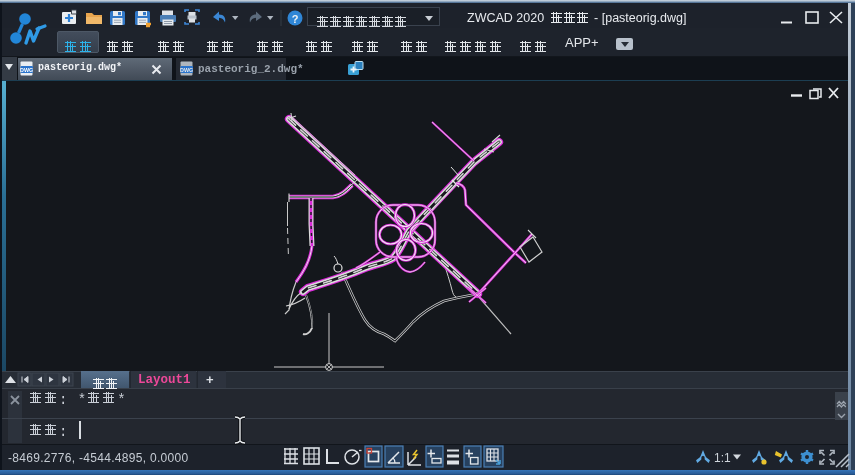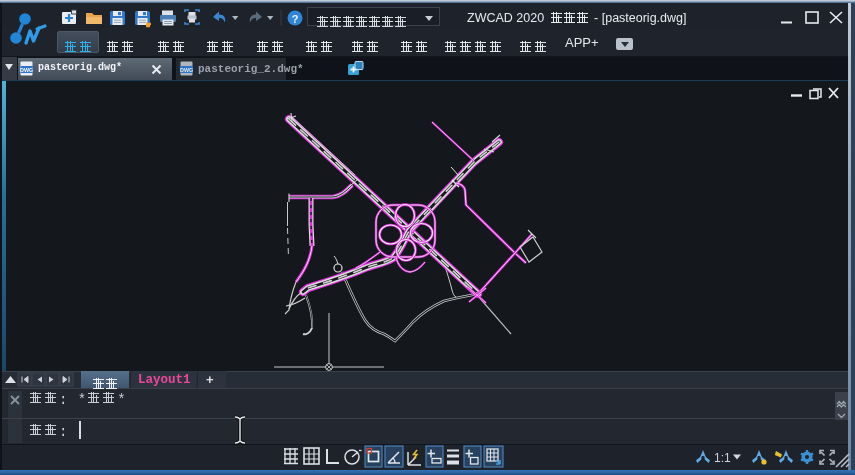--- a/index.html
+++ b/index.html
@@ -271,20 +271,21 @@
 <svg class="abs" style="left:230px;top:414px;z-index:9" width="20" height="32" viewBox="0 0 20 32">
   <g stroke="#0a0c10" stroke-width="3.4" fill="none">
         <path d="M5,3 c2,0 4,0.8 5,2 c1,-1.2 3,-2 5,-2 M10,5 v22 M5,29 c2,0 4,-0.8 5,-2 c1,1.2 3,2 5,2"></path>
       </g>
   <g stroke="#e8ebee" stroke-width="1.4" fill="none">
         <path d="M5,3 c2,0 4,0.8 5,2 c1,-1.2 3,-2 5,-2 M10,5 v22 M5,29 c2,0 4,-0.8 5,-2 c1,1.2 3,2 5,2"></path>
       </g>
 </svg>
 
 <div class="abs" id="status" style="left:2px;top:444px;width:846px;height:26px;background:#1d222b;border-top:1px solid #11151b"></div>
+<div class="abs" style="left:8px;top:451px;z-index:6;color:#c6ccd4;font-size:12px;letter-spacing:0.3px">-8469.2776, -4544.4895, 0.0000</div>
 <svg class="abs" style="left:280px;top:444px;z-index:6" width="230" height="26" viewBox="0 0 230 26">
 
   <rect x="204" y="2" width="19" height="21" fill="#27415f" stroke="#4a7fb5" stroke-width="1.2"></rect>
   <g stroke="#dde1e6" stroke-width="1.1">
         <rect x="207" y="5" width="11" height="12" fill="none" stroke-width="1.3"></rect>
         <path d="M210.5,5 v12 M214,5 v12 M207,9 h11 M207,13 h11"></path>
       </g>
   <path d="M216,16 l4,4 M220,20 v-4 M220,20 h-4" stroke="#4a9fd8" stroke-width="1.5" fill="none"></path>
 
   <g stroke="#dde1e6" stroke-width="1.3">

